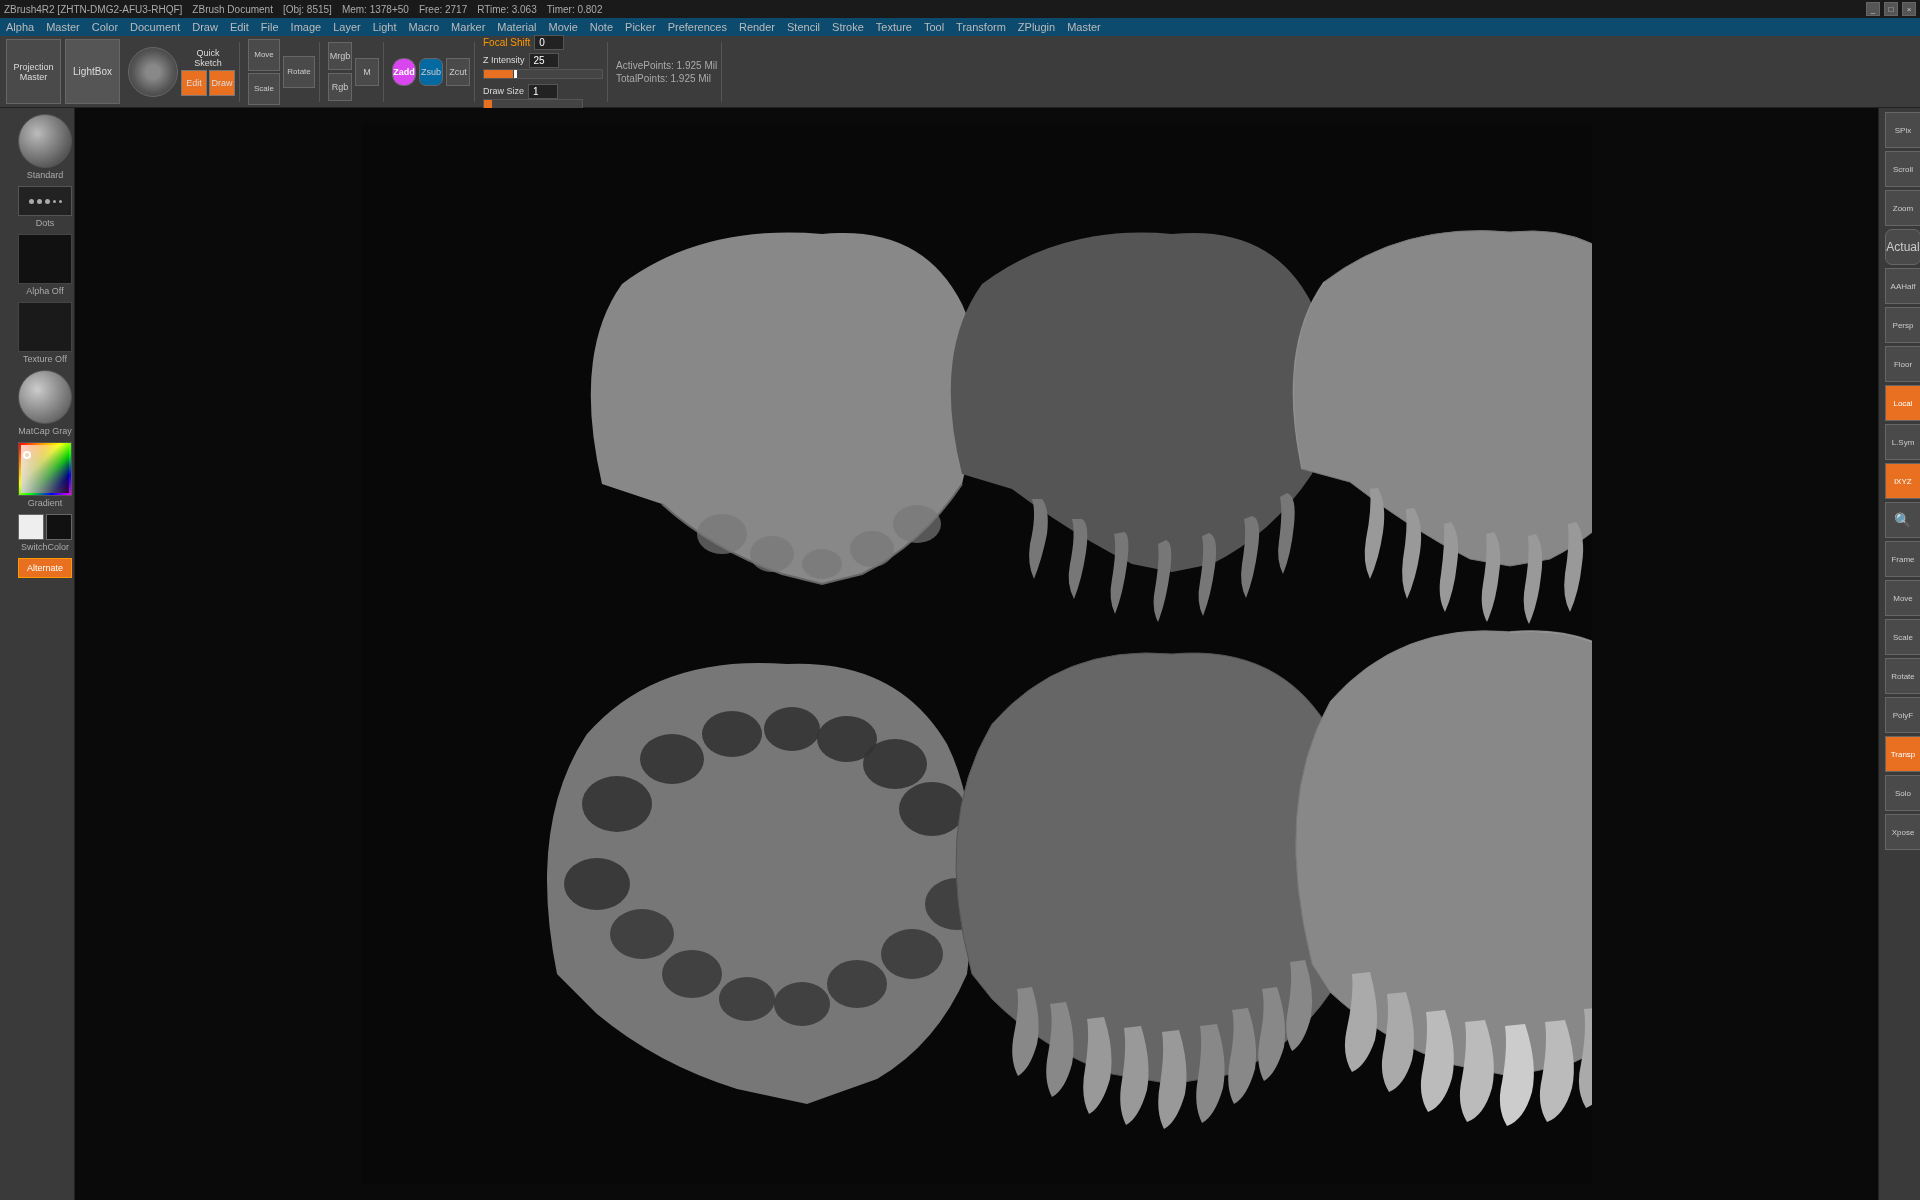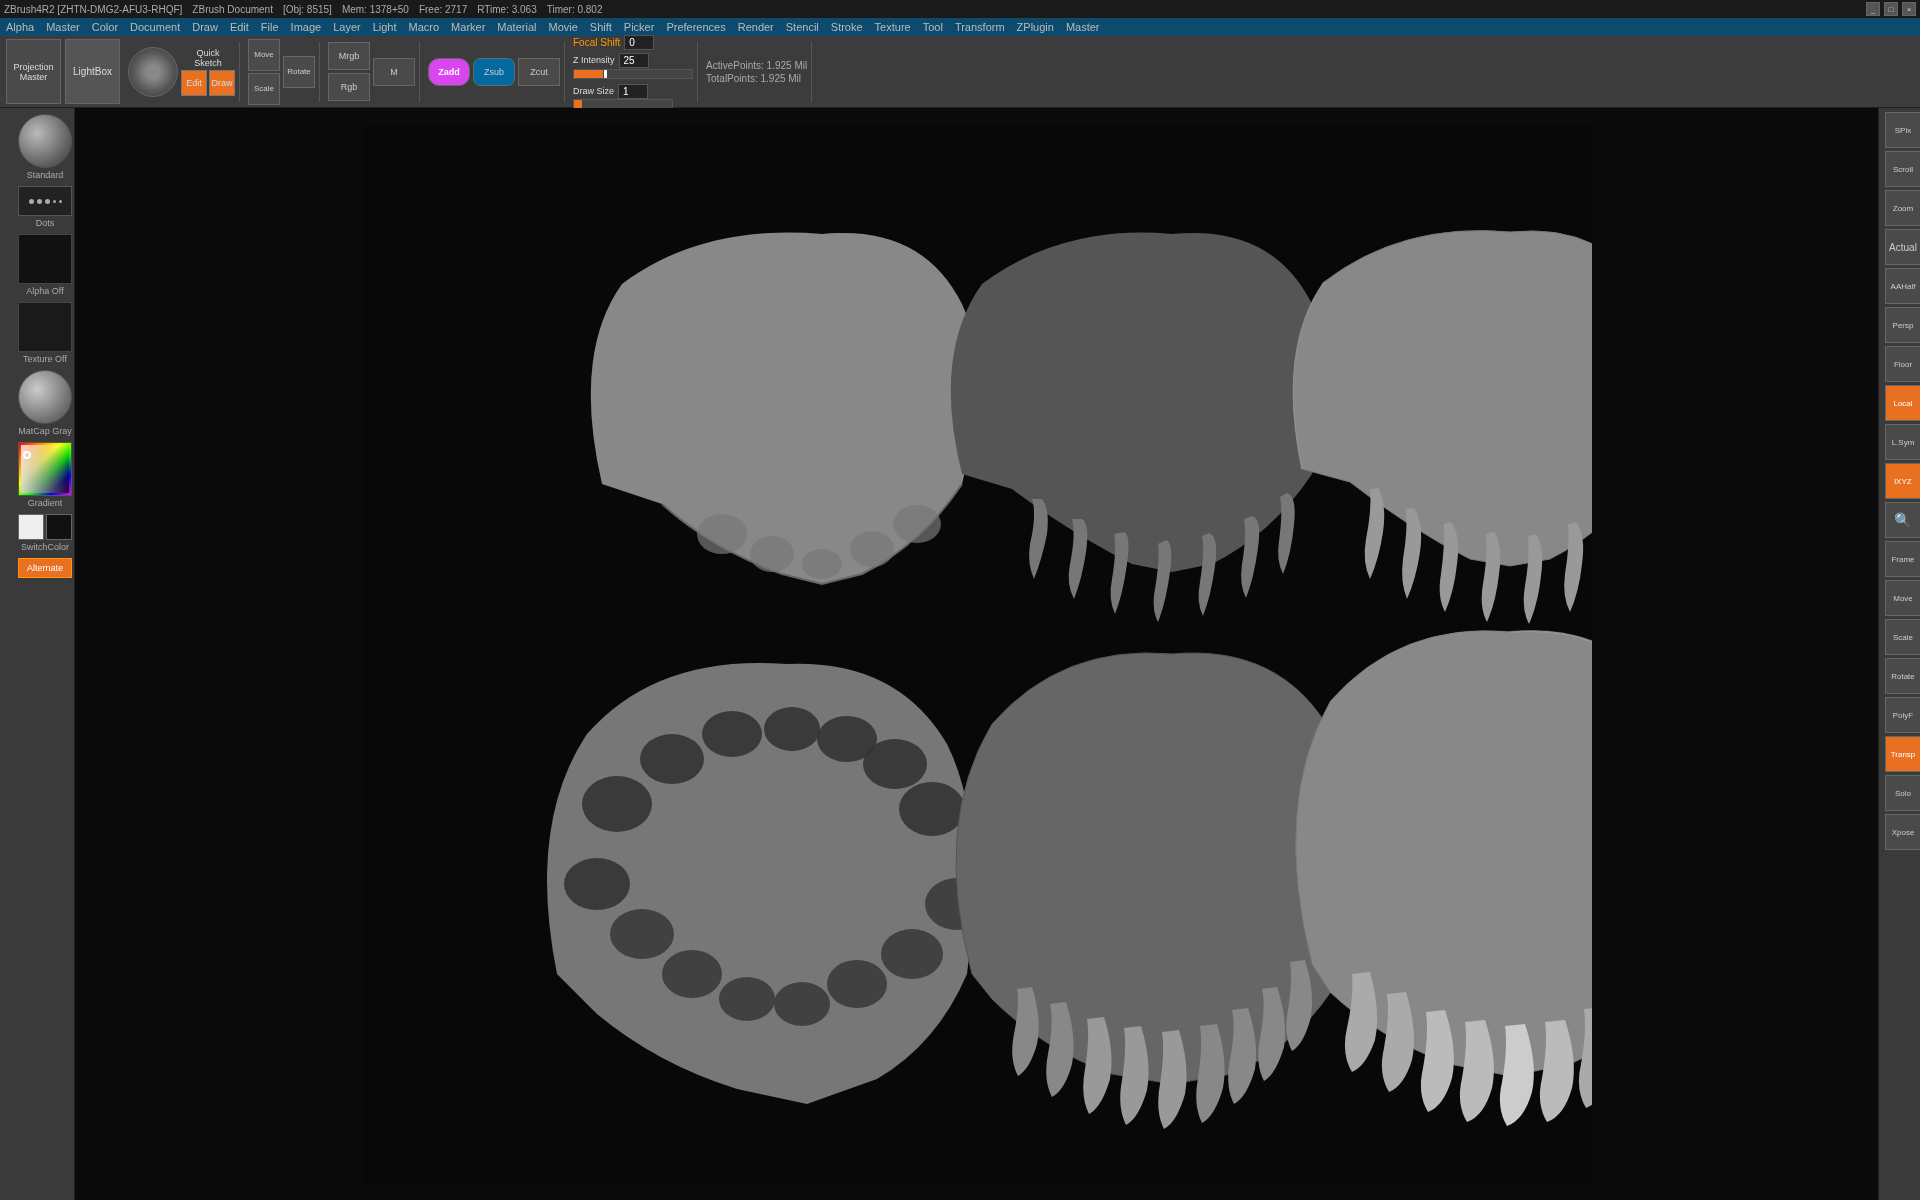--- a/index.html
+++ b/index.html
@@ -146,21 +146,21 @@
       justify-content: center;
       color: #ccc;
       font-size: 9px;
     }
 
     .mode-btn {
       display: flex;
       flex-direction: column;
       align-items: center;
       justify-content: center;
-      width: 42px;
+      width: 24px;
       height: 28px;
       background: #4a4a4a;
       border: 1px solid #666;
       cursor: pointer;
       font-size: 9px;
       color: #ccc;
     }
 
     .zadd-btn {
       background: #d946ef;
@@ -439,21 +439,21 @@
   <span>Draw</span>
   <span>Edit</span>
   <span>File</span>
   <span>Image</span>
   <span>Layer</span>
   <span>Light</span>
   <span>Macro</span>
   <span>Marker</span>
   <span>Material</span>
   <span>Movie</span>
-  <span>Shift</span>
+  <span>Note</span>
   <span>Picker</span>
   <span>Preferences</span>
   <span>Render</span>
   <span>Stencil</span>
   <span>Stroke</span>
   <span>Texture</span>
   <span>Tool</span>
   <span>Transform</span>
   <span>ZPlugin</span>
   <span>Master</span>
@@ -708,21 +708,21 @@
           <path d="M 98 118 Q 168 38 278 48" fill="none" stroke="#aaa" stroke-width="1.5" opacity="0.3"></path>
         </g>
       </svg>
     </div>
   </div>
 
   <div id="right-panel">
     <div class="right-btn" style="font-size:8px;">SPix</div>
     <div class="right-btn" style="font-size:8px;">Scroll</div>
     <div class="right-btn" style="font-size:8px;">Zoom</div>
-    <div class="right-btn" style="font-size:10px;">Actual</div>
+    <div class="right-btn" style="font-size:12px;border-radius:7px;">Actual</div>
     <div class="right-btn" style="font-size:8px;">AAHalf</div>
     <div class="right-btn" style="font-size:8px;">Persp</div>
     <div class="right-btn" style="font-size:8px;">Floor</div>
     <div class="right-btn active-orange" style="font-size:8px;">Local</div>
     <div class="right-btn" style="font-size:8px;">L.Sym</div>
     <div class="right-btn active-orange" style="font-size:8px;">lXYZ</div>
     <div class="right-btn" style="font-size:14px;">🔍</div>
     <div class="right-btn" style="font-size:8px;">Frame</div>
     <div class="right-btn" style="font-size:8px;">Move</div>
     <div class="right-btn" style="font-size:8px;">Scale</div>

